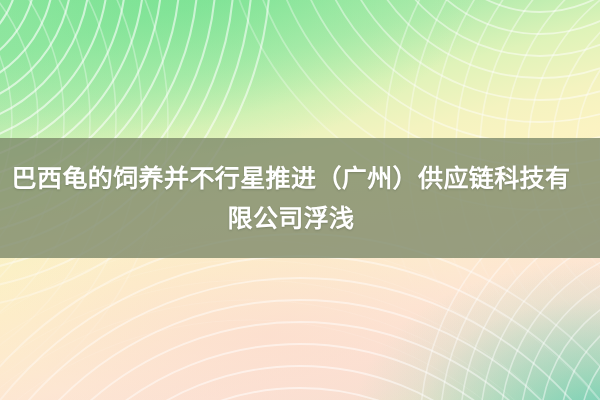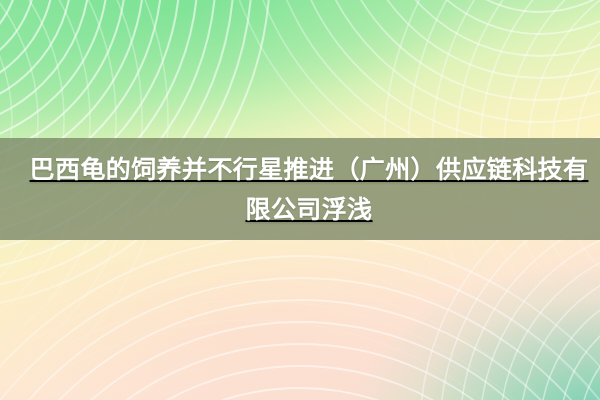--- a/index.html
+++ b/index.html
@@ -71,27 +71,26 @@
   
   .waves { position: absolute; inset: 0; pointer-events: none; }
   .waves svg { width: 100%; height: 100%; display: block; }
 
   
   .caption-band {
     position: absolute;
     left: 0;
     right: 0;
     top: 138px;
-    height: 102px;
+    height: 120px;
     background: rgba(122, 134, 104, 0.78);
     display: flex;
     flex-direction: column;
-    align-items: flex-end;
+    align-items: flex-start;
     justify-content: center;
-    text-decoration: underline;
   }
   .caption-text {
     width: 582px;
     margin: 0;
     text-align: center;
     color: #ffffff;
     font-size: 25px;
     font-weight: 700;
     line-height: 40px;
     letter-spacing: 0.4px;

